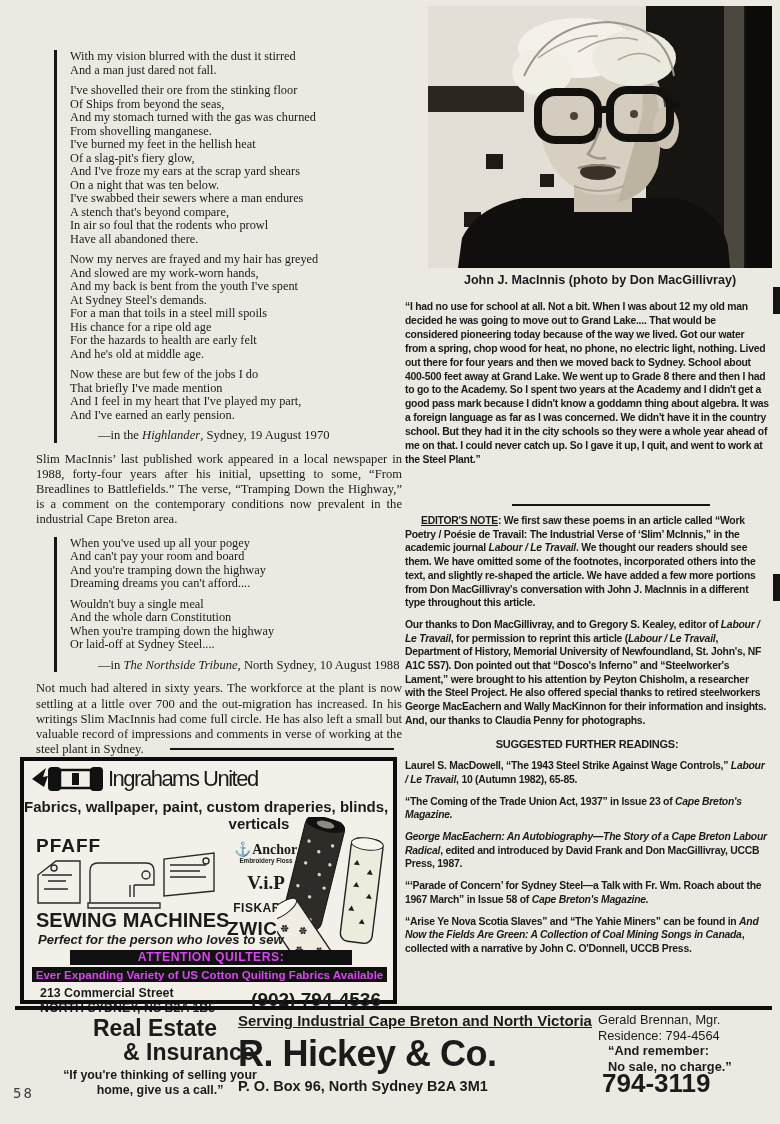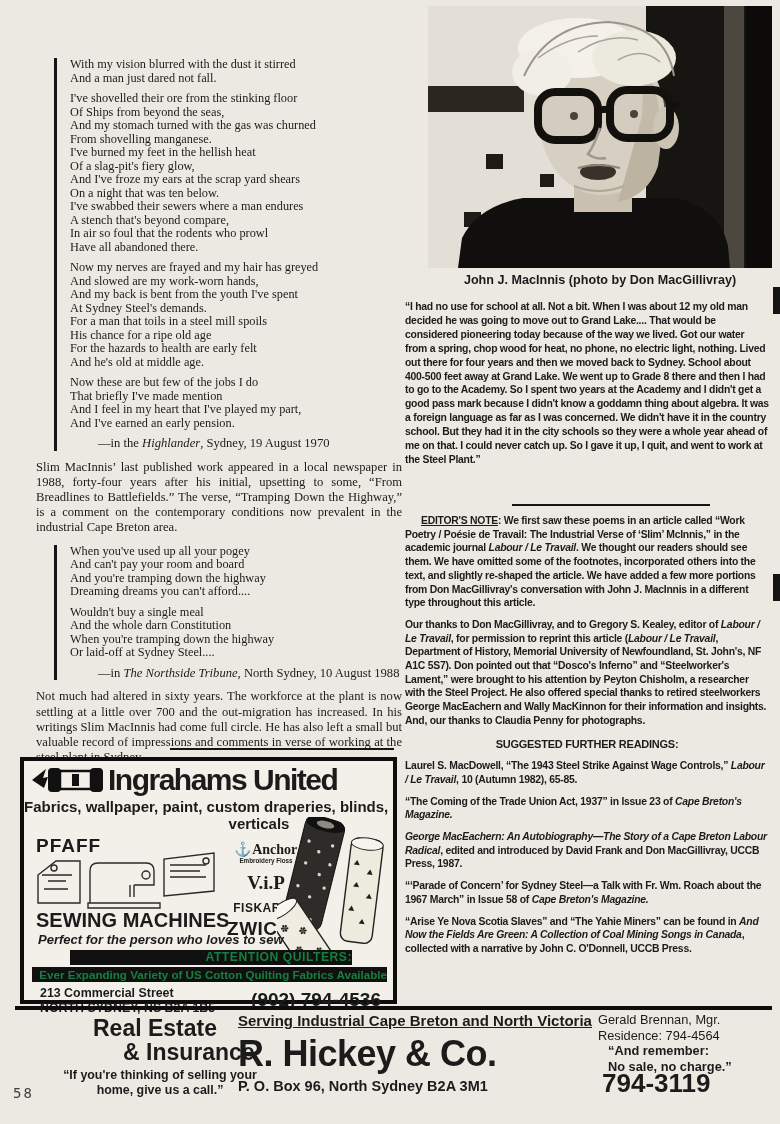--- a/index.html
+++ b/index.html
@@ -1,19 +1,19 @@
 <!DOCTYPE html>
 <html><head>
 <meta charset="utf-8">
 <style>
   html,body{margin:0;padding:0;}
   .page{position:relative;width:780px;height:1124px;background:#ebe9e2;color:#1b1b1b;overflow:hidden;
         font-family:"Liberation Serif",serif;}
   
-  .left-col{position:absolute;left:30px;top:16px;width:372px;}
+  .left-col{position:absolute;left:30px;top:8px;width:372px;}
   .poem{border-left:3px solid #161616;margin:0 0 0 24px;padding-left:13px;
         font-size:12.3px;line-height:13.5px;}
   .poem1{margin-top:42px;}
   .stanza{margin:0 0 7px 0;}
   .pline{white-space:nowrap;}
   .attr{padding-left:28px;font-size:12.6px;margin-top:3px;}
   .para{font-size:12.6px;line-height:15.1px;text-align:justify;margin:9px 0 0 6px;width:366px;}
   .hr-left{position:absolute;left:170px;top:748px;width:224px;height:2px;background:#151515;}
   
   .photo-wrap{position:absolute;left:428px;top:6px;width:344px;}
@@ -24,35 +24,35 @@
   .quote-block{position:absolute;left:405px;top:300px;width:364px;font-size:10.4px;line-height:13.9px;}
   .hr-right{position:absolute;left:512px;top:504px;width:198px;height:2px;background:#151515;}
   .notes{position:absolute;left:405px;top:514px;width:364px;font-size:10.4px;line-height:13.7px;}
   .notes p{margin:0 0 8px 0;}
   .readings-head{text-align:center;font-size:11px;margin:10px 0 8px 0;}
   .rich i{font-style:italic;} .rich u{text-decoration:underline;margin-left:16px;}
   
   .ingrahams{position:absolute;left:20px;top:757px;width:377px;height:247px;border:4px solid #0d0d0d;
              background:#f2f0e9;box-sizing:border-box;font-family:"Liberation Sans",sans-serif;}
   .ing-logo-row{position:absolute;left:6px;top:2px;display:flex;align-items:center;}
-  .ing-title{font-size:30px;font-weight:700;letter-spacing:-1.5px;white-space:nowrap;}
+  .ing-title{font-size:22px;font-weight:400;letter-spacing:-1.5px;white-space:nowrap;}
   .ing-sub{position:absolute;left:0;top:37px;width:100%;text-align:left;font-weight:700;font-size:15px;}
   .ing-sub2{position:absolute;left:175px;top:54px;width:120px;text-align:center;font-weight:700;font-size:15px;}
   .ing-pfaff{position:absolute;left:12px;top:50px;font-size:19px;font-weight:800;letter-spacing:1px;margin-top:24px;}
   .ing-machines{position:absolute;left:6px;top:80px;}
   .ing-brands{position:absolute;left:196px;top:80px;width:92px;text-align:center;}
   .ing-anchor{font-family:"Liberation Serif",serif;font-weight:700;font-size:14px;}
   .ing-anchor-sub{font-size:6.3px;font-weight:700;margin-top:-1px;}
   .ing-vip{font-family:"Liberation Serif",serif;font-weight:800;font-size:19px;margin-top:8px;}
   .ing-fiskars{font-size:12px;font-weight:700;letter-spacing:0.5px;margin-top:7px;}
   .ing-zwicky{font-size:19px;font-weight:800;letter-spacing:0.5px;margin-top:3px;}
   .ing-rolls{position:absolute;right:4px;top:56px;}
   .ing-sewing{position:absolute;left:12px;top:148px;font-size:20px;font-weight:800;}
   .ing-tagline{position:absolute;left:14px;top:171px;font-size:13px;font-style:italic;font-weight:600;}
-  .ad-bar{position:absolute;background:#101010;color:#15803d;font-weight:700;text-align:right;}
+  .ad-bar{position:absolute;background:#101010;color:#d946ef;font-weight:700;text-align:center;}
   .bar1{left:46px;top:189px;width:282px;height:15px;font-size:12.2px;line-height:15px;letter-spacing:0.5px;}
   .bar2{left:8px;top:206px;width:355px;height:15px;font-size:11.6px;line-height:15px;}
   .ing-addr{position:absolute;left:16px;top:225px;font-size:12.4px;font-weight:700;line-height:14.5px;}
   .ing-phone{position:absolute;right:12px;top:228px;font-size:19px;font-weight:800;}
   
   .hr-bottom{position:absolute;left:15px;top:1006px;width:757px;height:4px;background:#0d0d0d;}
   .hickey{position:absolute;left:0;top:1012px;width:780px;font-family:"Liberation Sans",sans-serif;}
   .re-block{position:absolute;left:35px;top:4px;width:250px;}
   .re1{font-size:23px;font-weight:800;padding-left:58px;line-height:24px;}
   .re2{font-size:23px;font-weight:800;padding-left:88px;line-height:24px;}

